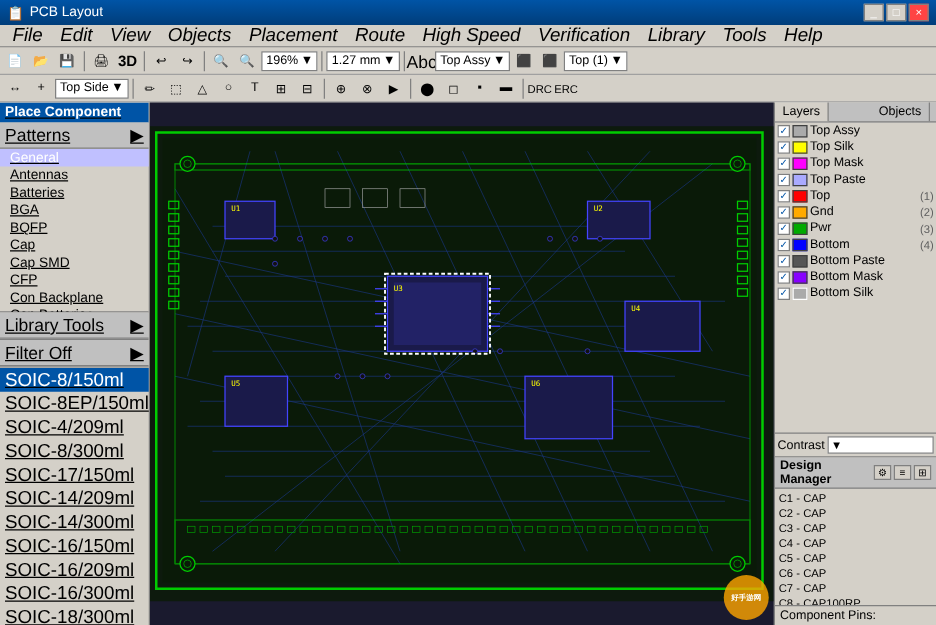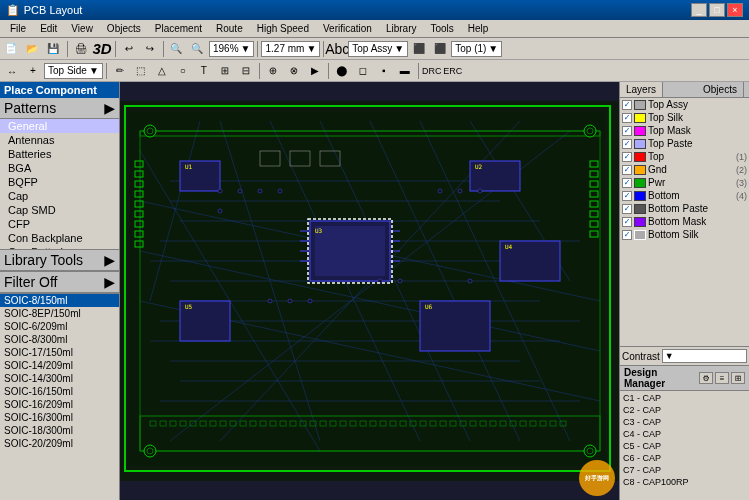--- a/index.html
+++ b/index.html
@@ -28,21 +28,22 @@
       height: 18px;
       display: flex;
       align-items: center;
       padding: 0 4px;
       gap: 2px;
       border-bottom: 1px solid #808080;
     }
     .menu-item {
       padding: 1px 6px;
       cursor: pointer;
-      font-size: 10px;
+      font-size: 15px;
+      font-style: italic;
     }
 
     
     .toolbar {
       background: #d4d0c8;
       height: 22px;
       display: flex;
       align-items: center;
       padding: 0 2px;
       gap: 1px;
@@ -77,20 +78,21 @@
     }
 
     
     #left-panel {
       width: 120px;
       background: #d4d0c8;
       border-right: 1px solid #808080;
       display: flex;
       flex-direction: column;
       overflow: hidden;
+      text-decoration: underline;
     }
     #place-component-header {
       background: #0054a6;
       color: white;
       padding: 2px 4px;
       font-size: 11px;
       font-weight: bold;
     }
     #patterns-section {
       border-bottom: 1px solid #808080;
@@ -119,21 +121,21 @@
     }
     .comp-item.selected { background: #0054a6; color: white; }
     .comp-item.general { background: #c0c0ff; }
 
     #library-tools-section { border-bottom: 1px solid #808080; }
     #filter-section { border-bottom: 1px solid #808080; }
 
     .soic-list { overflow-y: auto; flex: 1; }
     .soic-item {
       padding: 1px 4px;
-      font-size: 10px;
+      font-size: 15px;
       cursor: pointer;
       white-space: nowrap;
     }
     .soic-item.selected { background: #0054a6; color: white; }
 
     
     #pcb-canvas {
       flex: 1;
       background: #1a1a2e;
       position: relative;
@@ -268,21 +270,21 @@
   <span class="menu-item">Tools</span>
   <span class="menu-item">Help</span>
 </div>
 
 <div class="toolbar" id="toolbar1">
   <div class="tb-btn">📄</div>
   <div class="tb-btn">📂</div>
   <div class="tb-btn">💾</div>
   <div class="tb-separator"></div>
   <div class="tb-btn">🖨</div>
-  <div class="tb-btn" style="font-size:15px;font-weight:bold;font-style:italic;">3D</div>
+  <div class="tb-btn" style="font-size:12px;font-weight:bold;">3D</div>
   <div class="tb-separator"></div>
   <div class="tb-btn">↩</div>
   <div class="tb-btn">↪</div>
   <div class="tb-separator"></div>
   <div class="tb-btn">🔍</div>
   <div class="tb-btn">🔍</div>
   <div class="tb-dropdown">
     <span>196%</span>
     <span>▼</span>
   </div>
@@ -371,21 +373,21 @@
     <div id="filter-section">
       <div class="section-header">
         <span>Filter Off</span>
         <span>▶</span>
       </div>
     </div>
 
     <div class="soic-list">
       <div class="soic-item selected">SOIC-8/150ml</div>
       <div class="soic-item">SOIC-8EP/150ml</div>
-      <div class="soic-item">SOIC-6/209ml</div>
+      <div class="soic-item">SOIC-4/209ml</div>
       <div class="soic-item">SOIC-8/300ml</div>
       <div class="soic-item">SOIC-17/150ml</div>
       <div class="soic-item">SOIC-14/209ml</div>
       <div class="soic-item">SOIC-14/300ml</div>
       <div class="soic-item">SOIC-16/150ml</div>
       <div class="soic-item">SOIC-16/209ml</div>
       <div class="soic-item">SOIC-16/300ml</div>
       <div class="soic-item">SOIC-18/300ml</div>
       <div class="soic-item">SOIC-20/209ml</div>
     </div>
@@ -666,16 +668,19 @@
       <div id="components-list">
         <div class="comp-dm-item">C1 - CAP</div>
         <div class="comp-dm-item">C2 - CAP</div>
         <div class="comp-dm-item">C3 - CAP</div>
         <div class="comp-dm-item">C4 - CAP</div>
         <div class="comp-dm-item">C5 - CAP</div>
         <div class="comp-dm-item">C6 - CAP</div>
         <div class="comp-dm-item">C7 - CAP</div>
         <div class="comp-dm-item">C8 - CAP100RP</div>
       </div>
+      <div id="component-pins">
+        <span>Component Pins:</span>
+      </div>
     </div>
   </div>
 
 </div>
 
 </body></html>

